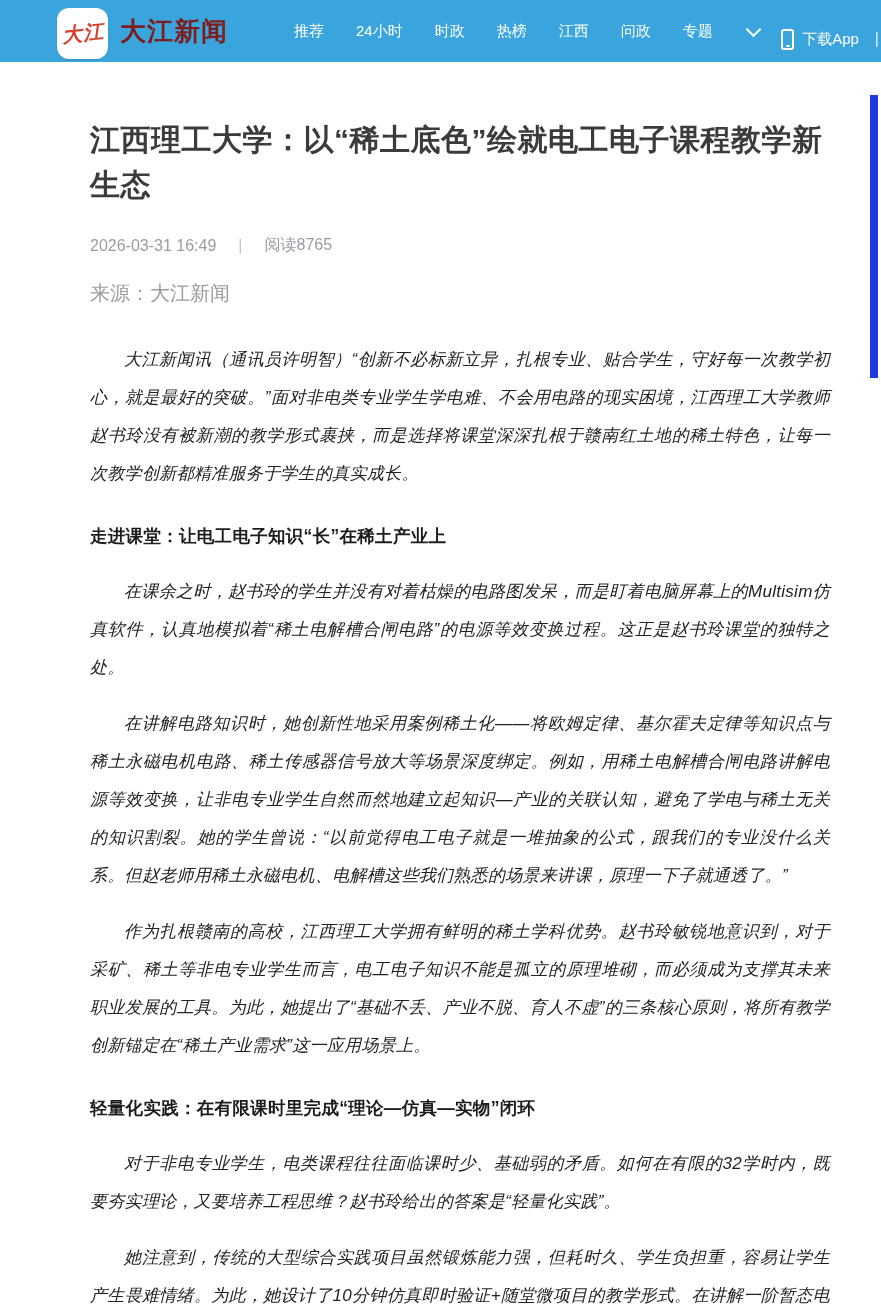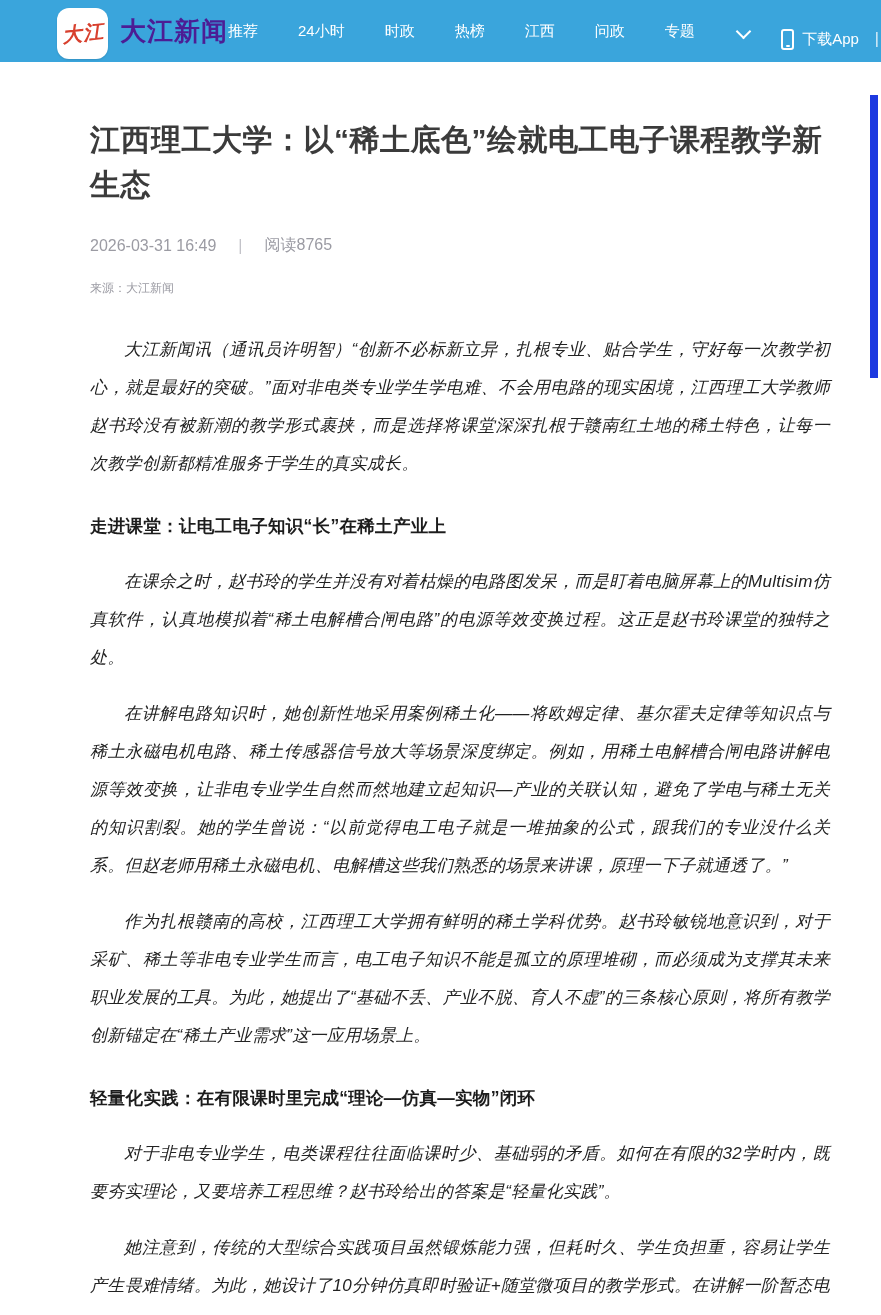--- a/index.html
+++ b/index.html
@@ -30,30 +30,30 @@
   }
   .logo-box span {
     color: #d8402e;
     font-size: 20px;
     font-weight: bold;
     font-style: italic;
     transform: rotate(-6deg);
     letter-spacing: 1px;
   }
   .brand {
-    color: #4c1d95;
+    color: #7f1d1d;
     font-size: 26px;
     font-weight: bold;
     margin-left: 12px;
     letter-spacing: 1px;
   }
   .main-nav {
     display: flex;
-    align-items: center;
-    gap: 40px;
+    margin-left: 66px;
+    gap: 32px;
   }
   .nav-item {
     color: #ffffff;
     font-size: 15px;
     cursor: pointer;
     white-space: nowrap;
   }
   .chevron {
     width: 14px; height: 14px;
     position: relative;
@@ -113,21 +113,21 @@
     margin-top: 28px;
     display: flex;
     align-items: center;
     color: #9b9ba3;
     font-size: 16px;
   }
   .meta-pipe { margin: 0 22px; color: #c3c3c9; }
   .source-row {
     margin-top: 24px;
     color: #9b9ba3;
-    font-size: 12px;
+    font-size: 20px;
   }
   .article-body { margin-top: 34px; padding-bottom: 40px; }
   .article-body p {
     font-size: 17px;
     color: #222222;
     line-height: 38px;
     text-indent: 2em;
     margin-bottom: 18px;
     text-align: justify;
     letter-spacing: 0.3px;

